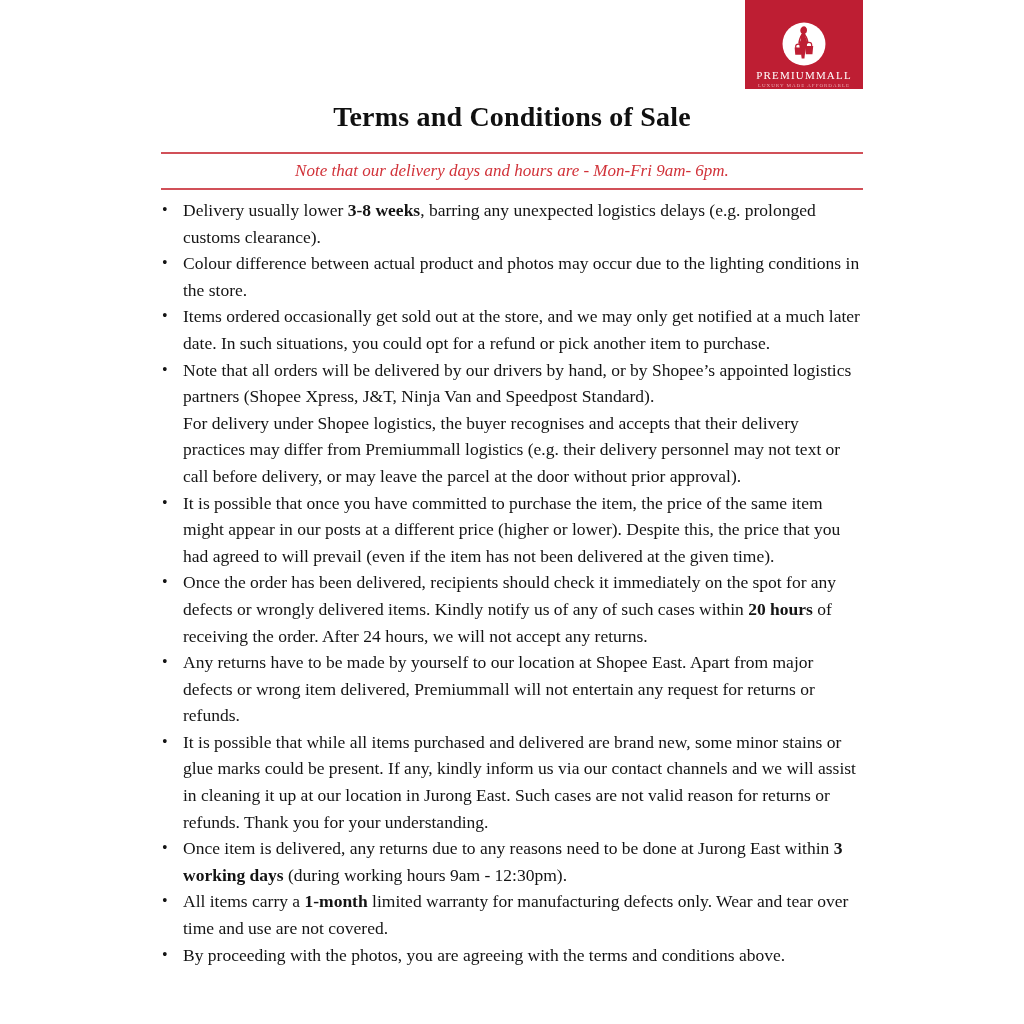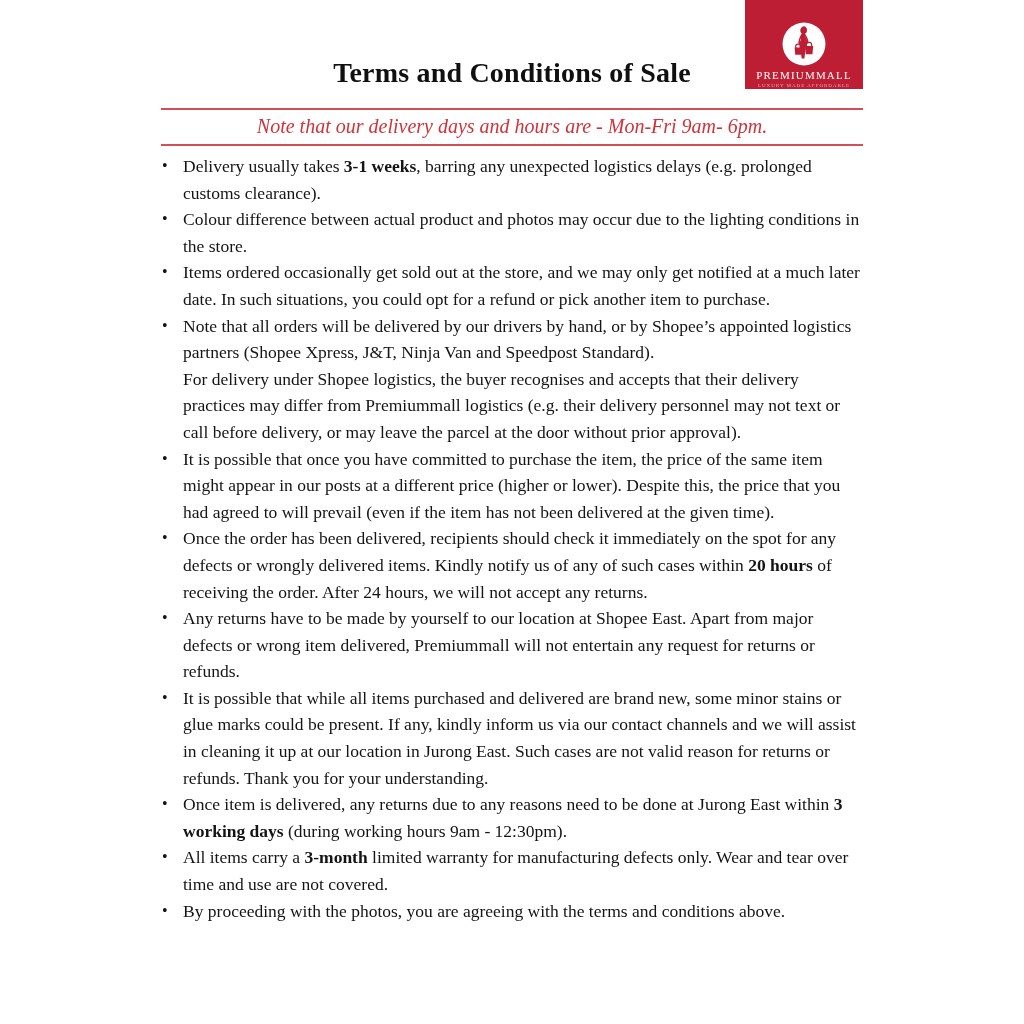--- a/index.html
+++ b/index.html
@@ -39,42 +39,42 @@
   .logo-tagline {
     color: #e9aab2;
     font-size: 5px;
     letter-spacing: 1px;
     line-height: 7px;
     white-space: nowrap;
   }
 
   
   h1.page-title {
-    margin: 56px 0 0 0;
+    margin: 100px 0 0 0;
     text-align: center;
     font-size: 28px;
     line-height: 33px;
     font-weight: bold;
     color: #101010;
     letter-spacing: 0.2px;
   }
 
   
   .note-band {
     width: 702px;
     margin: 19px auto 0 auto;
     border-top: 2px solid #d15058;
     border-bottom: 2px solid #d15058;
     padding: 5px 0 6px 0;
     text-align: center;
   }
   .note-text {
     color: #d13239;
     font-style: italic;
-    font-size: 20px;
+    font-size: 17px;
     line-height: 23px;
   }
 
   
   ul.terms-list {
     list-style: none;
     width: 706px;
     margin: 7px auto 0 auto;
     padding: 0;
     font-size: 17.5px;
@@ -128,21 +128,21 @@
 
 <h1 class="page-title">Terms and Conditions of Sale</h1>
 
 <div class="note-band">
   <div class="note-text">Note that our delivery days and hours are - Mon-Fri 9am- 6pm.</div>
 </div>
 
 <ul class="terms-list">
     <li class="term">
       <span class="marker">•</span>
-      <span class="term-text"><span>Delivery usually takes </span><span class="bold">3-1 weeks</span><span>, barring any unexpected logistics delays (e.g. prolonged customs clearance).</span></span>
+      <span class="term-text"><span>Delivery usually lower </span><span class="bold">3-8 weeks</span><span>, barring any unexpected logistics delays (e.g. prolonged customs clearance).</span></span>
     </li>
     <li class="term">
       <span class="marker">•</span>
       <span class="term-text"><span>Colour difference between actual product and photos may occur due to the lighting conditions in the store.</span></span>
     </li>
     <li class="term">
       <span class="marker">•</span>
       <span class="term-text"><span>Items ordered occasionally get sold out at the store, and we may only get notified at a much later date. In such situations, you could opt for a refund or pick another item to purchase.</span></span>
     </li>
     <li class="term">
@@ -164,19 +164,19 @@
     <li class="term">
       <span class="marker">•</span>
       <span class="term-text"><span>It is possible that while all items purchased and delivered are brand new, some minor stains or glue marks could be present. If any, kindly inform us via our contact channels and we will assist in cleaning it up at our location in Jurong East. Such cases are not valid reason for returns or refunds. Thank you for your understanding.</span></span>
     </li>
     <li class="term">
       <span class="marker">•</span>
       <span class="term-text"><span>Once item is delivered, any returns due to any reasons need to be done at Jurong East within </span><span class="bold">3 working days</span><span> (during working hours 9am - 12:30pm).</span></span>
     </li>
     <li class="term">
       <span class="marker">•</span>
-      <span class="term-text"><span>All items carry a </span><span class="bold">3-month</span><span> limited warranty for manufacturing defects only. Wear and tear over time and use are not covered.</span></span>
+      <span class="term-text"><span>All items carry a </span><span class="bold">1-month</span><span> limited warranty for manufacturing defects only. Wear and tear over time and use are not covered.</span></span>
     </li>
     <li class="term">
       <span class="marker">•</span>
       <span class="term-text"><span>By proceeding with the photos, you are agreeing with the terms and conditions above.</span></span>
     </li>
   </ul>
 
 </body></html>

